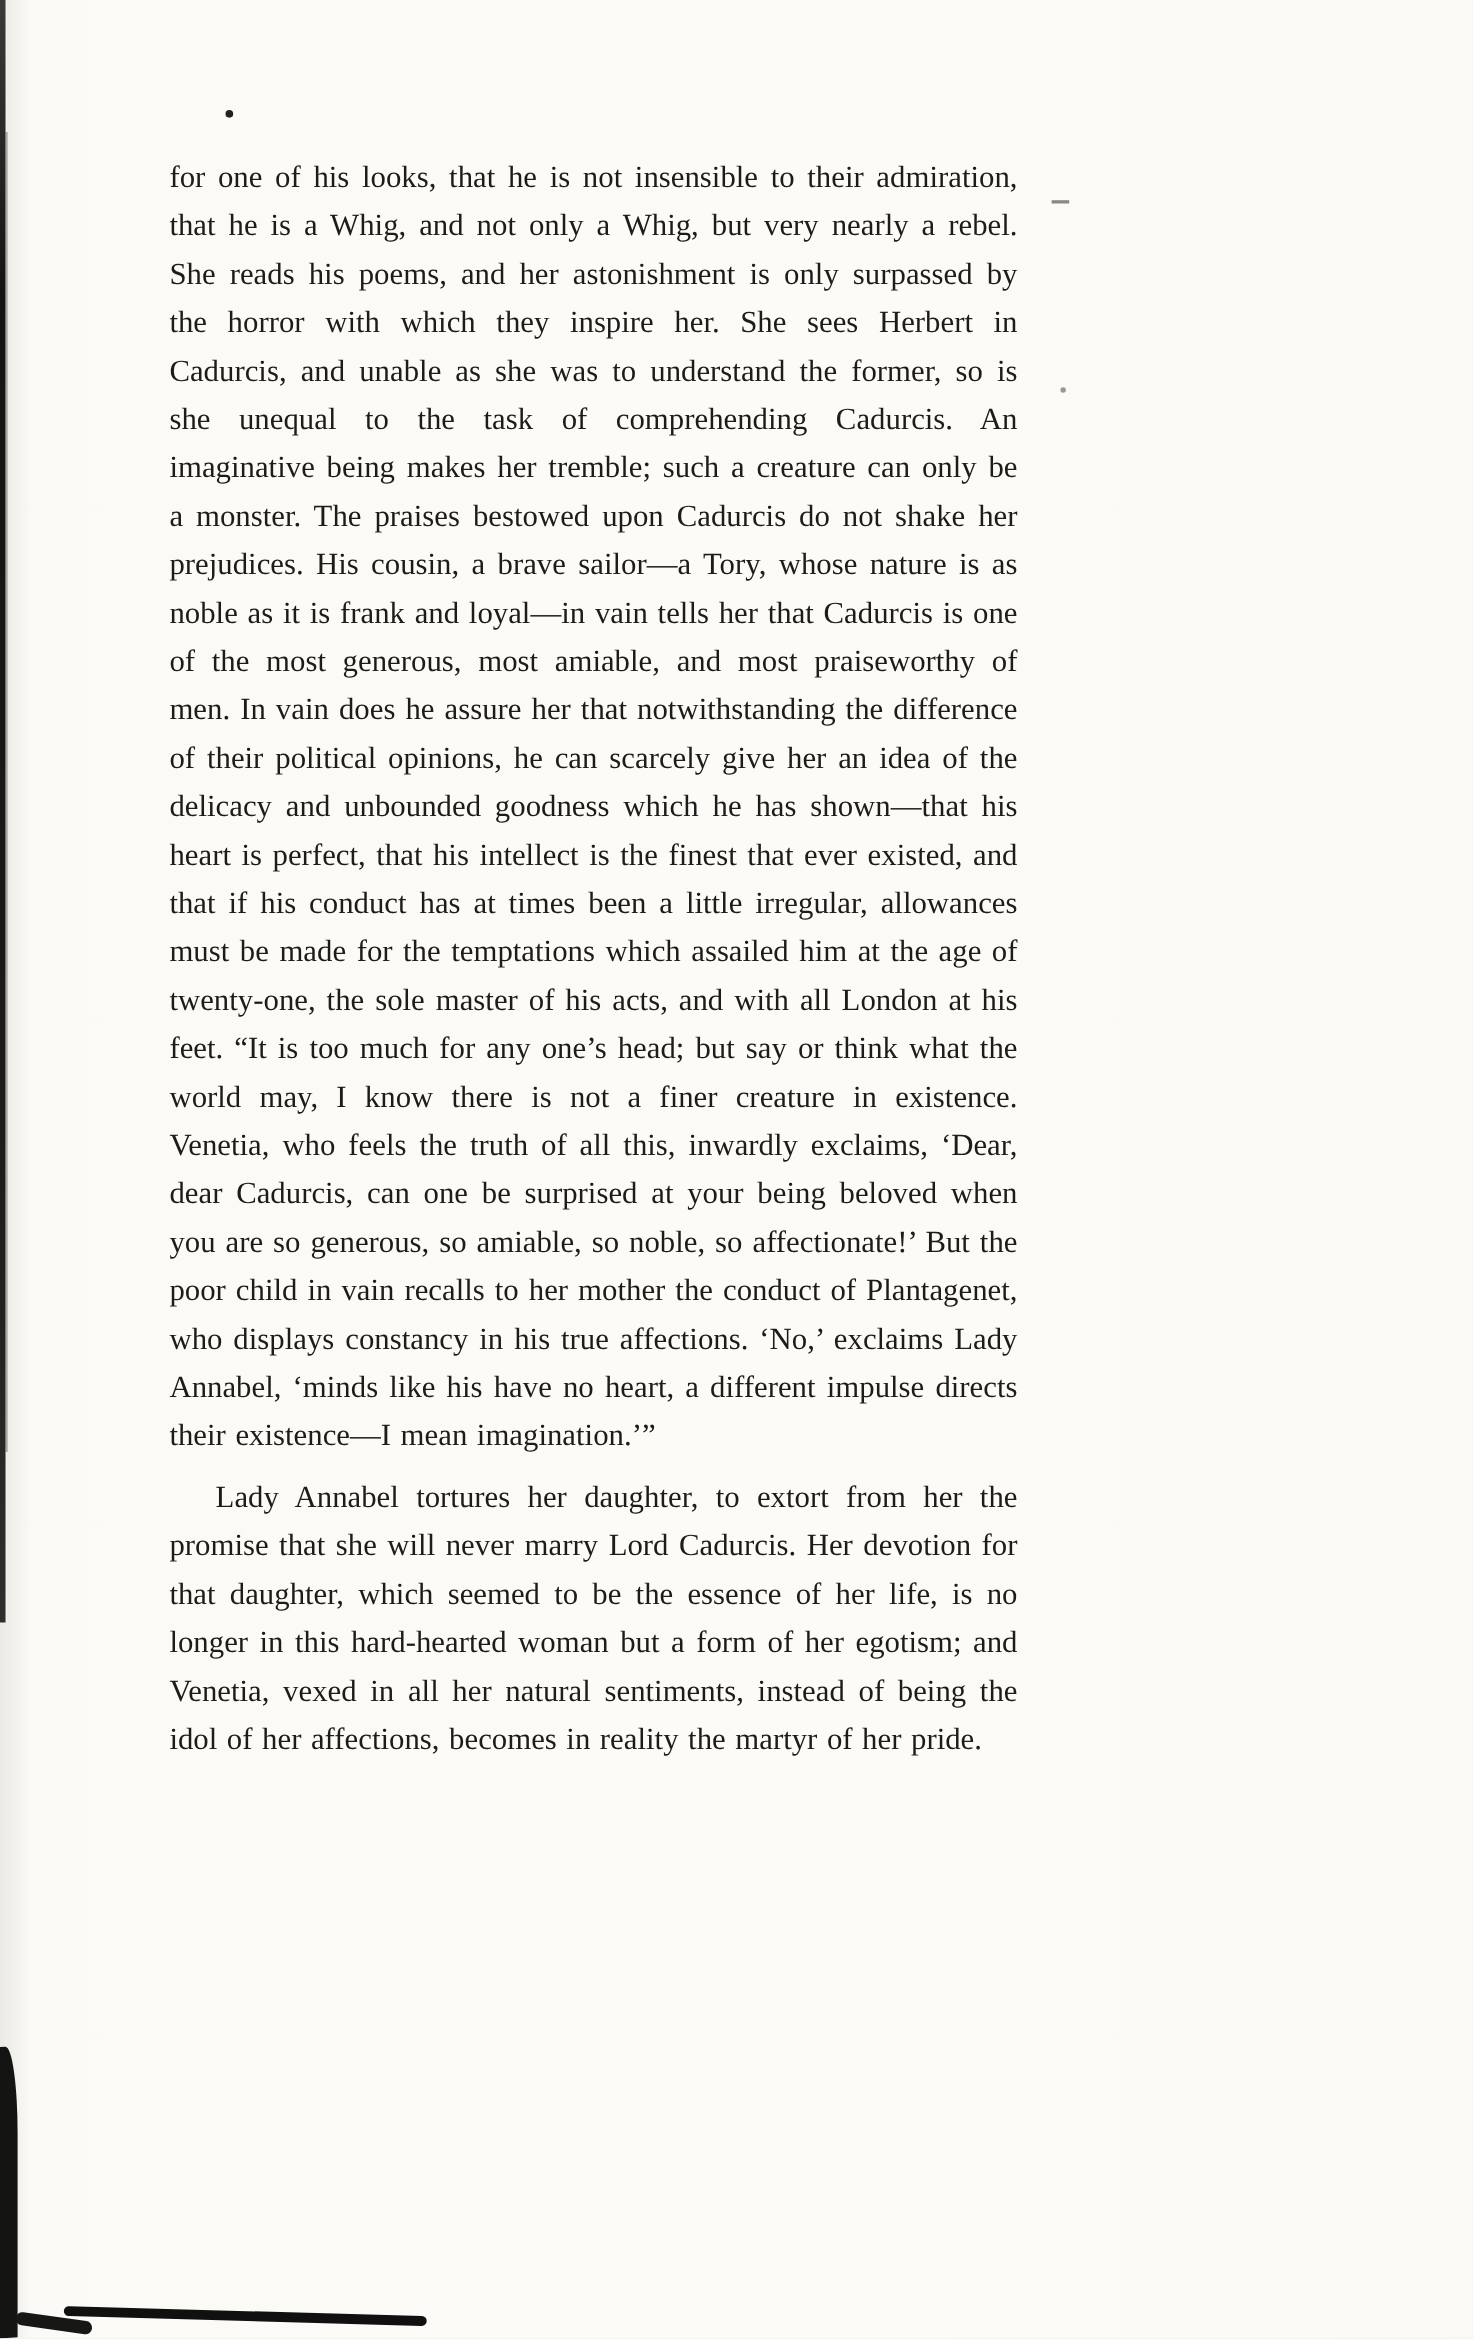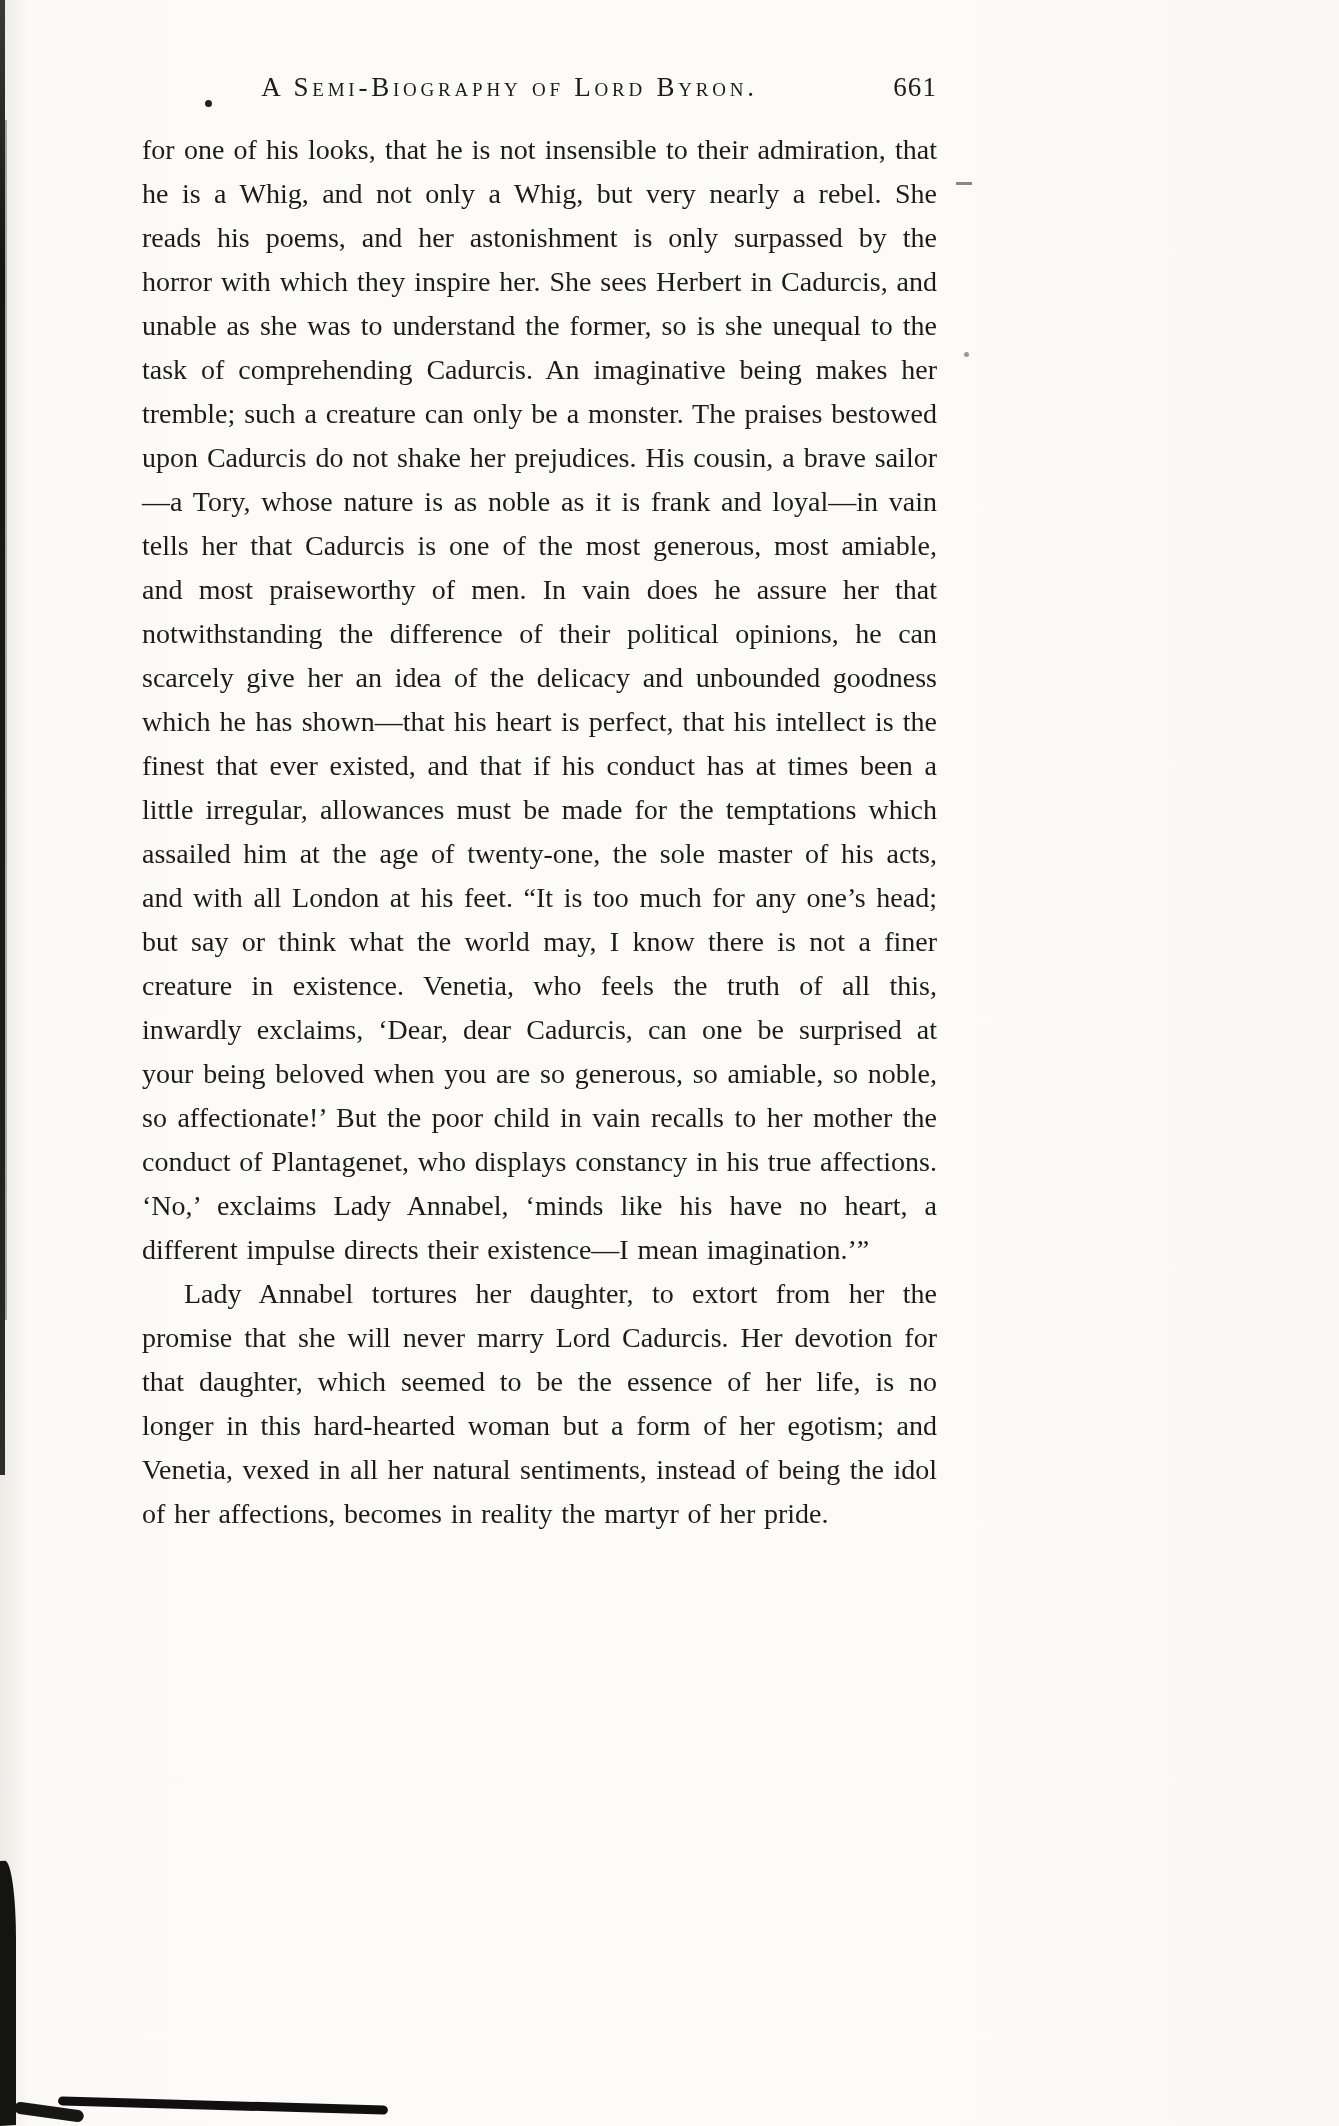--- a/index.html
+++ b/index.html
@@ -81,21 +81,21 @@
     font-size: 27px;
     letter-spacing: 0.04em;
   }
 
   
   .text-block {
     position: absolute;
     top: 128px; left: 142px; width: 795px;
   }
   .para {
-    margin: 0;
+    margin: 12px;
     font-size: 28px;
     line-height: 44px;
     text-align: justify;
     text-justify: inter-word;
     hyphens: auto;
     -webkit-hyphens: auto;
     word-spacing: 0.06em;
   }
   .para.indent { text-indent: 42px; }
 </style>
@@ -106,23 +106,19 @@
 
   <div class="artifact edge-left"></div>
   <div class="artifact edge-left-thin"></div>
   <div class="artifact corner-blob"></div>
   <div class="artifact bottom-streak"></div>
   <div class="artifact bottom-streak-2"></div>
   <div class="artifact margin-dash"></div>
   <div class="artifact margin-dot"></div>
   <div class="artifact header-dot"></div>
 
-  <header class="page-header">
-    <span class="running-title">A Semi-Biography of Lord Byron.</span>
-    <span class="page-number">661</span>
-  </header>
 
   <main class="text-block">
     <p class="para">for one of his looks, that he is not insensible to their admiration, that he is a Whig, and not only a Whig, but very nearly a rebel. She reads his poems, and her astonishment is only surpassed by the horror with which they inspire her. She sees Herbert in Cadurcis, and unable as she was to understand the former, so is she unequal to the task of comprehending Cadurcis. An imaginative being makes her tremble; such a creature can only be a monster. The praises bestowed upon Cadurcis do not shake her prejudices. His cousin, a brave sailor—a Tory, whose nature is as noble as it is frank and loyal—in vain tells her that Cadurcis is one of the most generous, most amiable, and most praiseworthy of men. In vain does he assure her that notwithstanding the difference of their political opinions, he can scarcely give her an idea of the delicacy and unbounded goodness which he has shown—that his heart is perfect, that his intellect is the finest that ever existed, and that if his conduct has at times been a little irregular, allowances must be made for the temptations which assailed him at the age of twenty-one, the sole master of his acts, and with all London at his feet. “It is too much for any one’s head; but say or think what the world may, I know there is not a finer creature in existence. Venetia, who feels the truth of all this, inwardly exclaims, ‘Dear, dear Cadurcis, can one be surprised at your being beloved when you are so generous, so amiable, so noble, so affectionate!’ But the poor child in vain recalls to her mother the conduct of Plantagenet, who displays constancy in his true affections. ‘No,’ exclaims Lady Annabel, ‘minds like his have no heart, a different impulse directs their existence—I mean imagination.’”</p>
     <p class="para indent">Lady Annabel tortures her daughter, to extort from her the promise that she will never marry Lord Cadurcis. Her devotion for that daughter, which seemed to be the essence of her life, is no longer in this hard-hearted woman but a form of her egotism; and Venetia, vexed in all her natural sentiments, instead of being the idol of her affections, becomes in reality the martyr of her pride.</p>
   </main>
 
 </div>
 
 </body></html>

